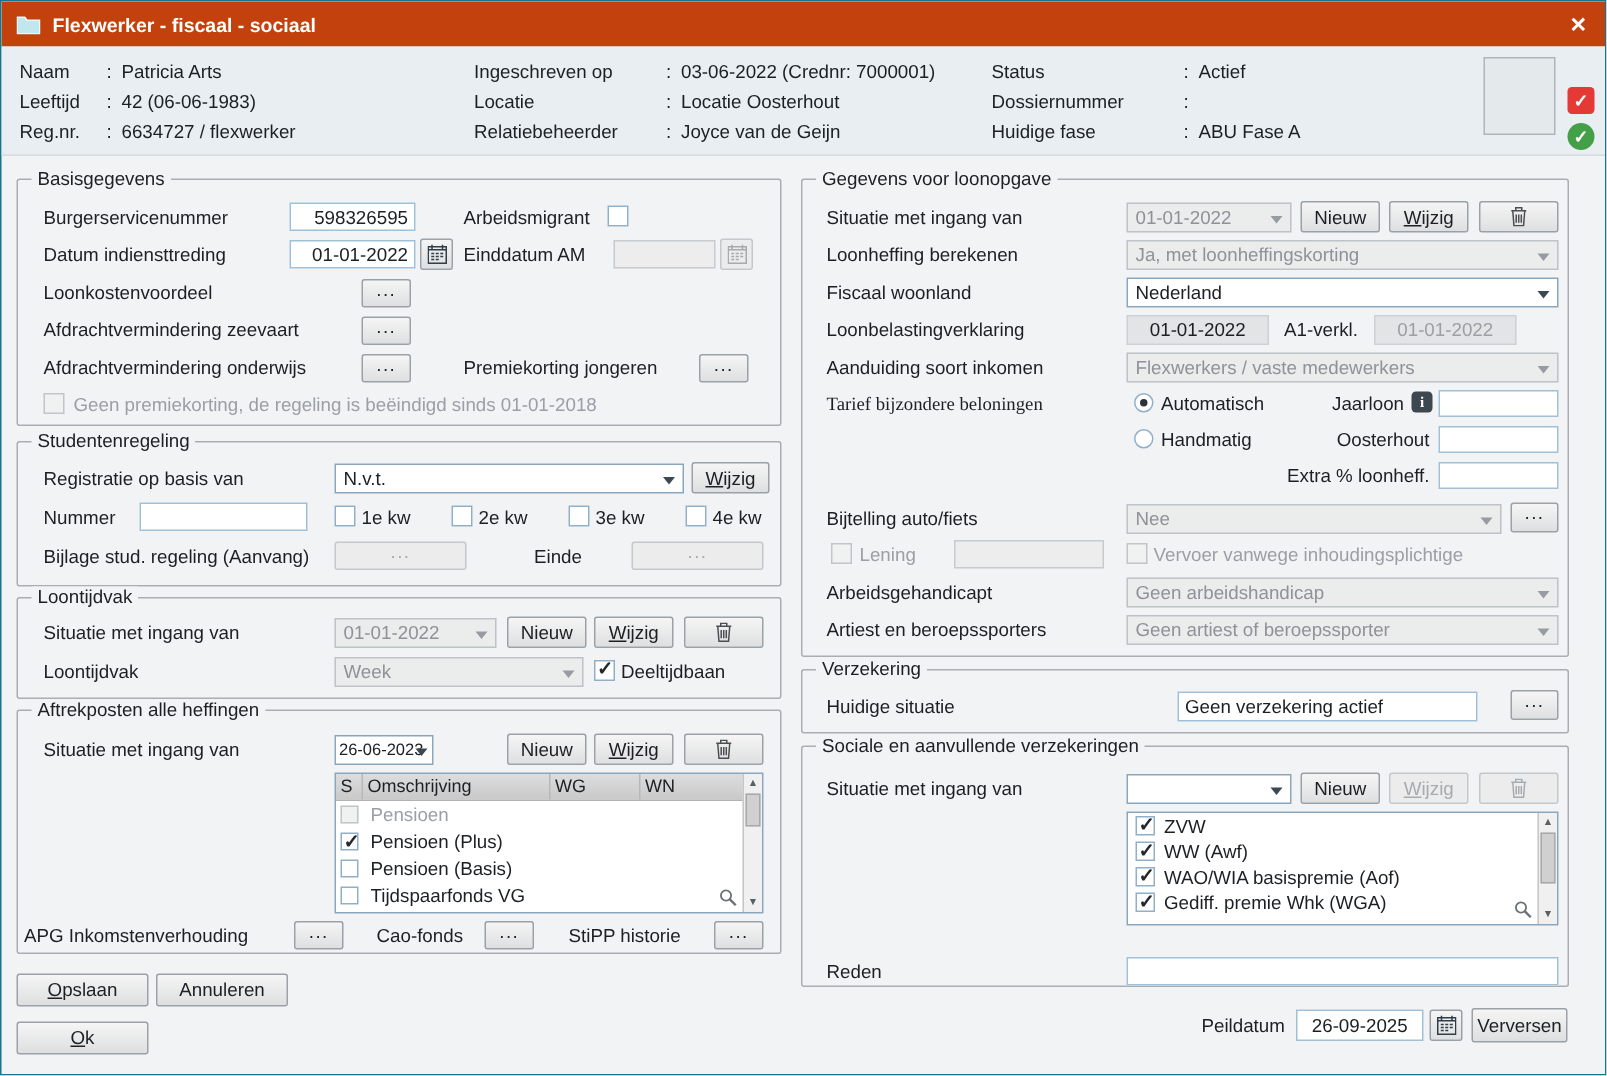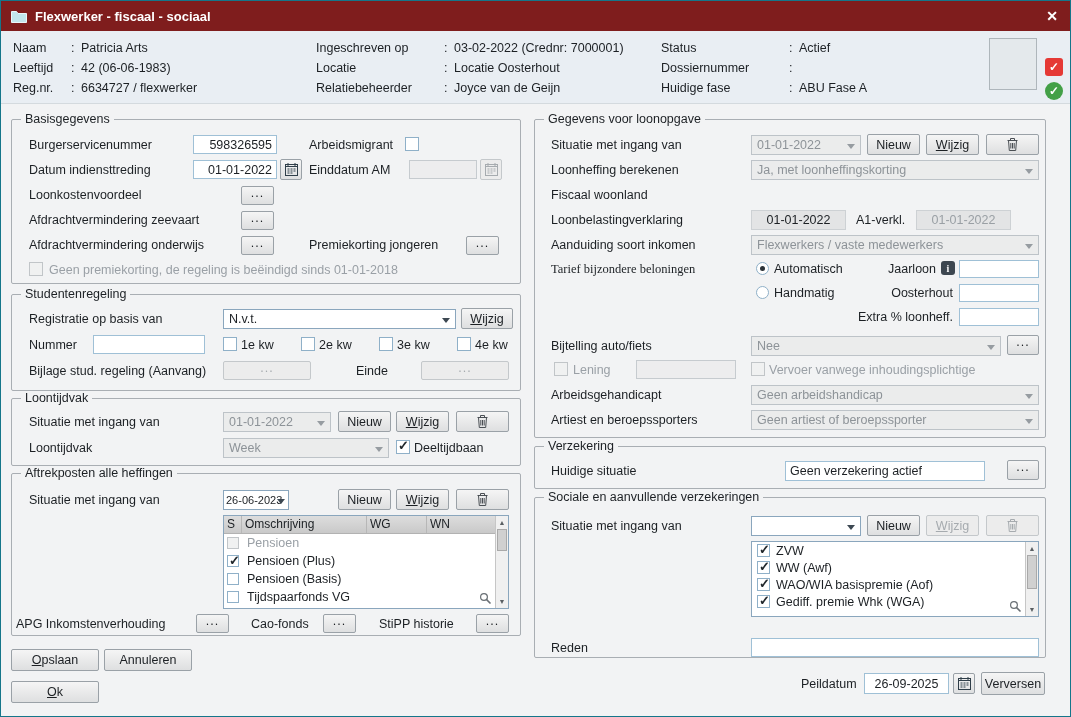--- a/index.html
+++ b/index.html
@@ -1,20 +1,20 @@
 <!DOCTYPE html>
 <html><head>
 <meta charset="utf-8">
 <style>
   * { box-sizing: border-box; margin:0; padding:0; }
   html,body { background:#ffffff; }
   body { font-family:"Liberation Sans", sans-serif; }
   .window { position:relative; width:1071px; height:717px; background:#f2f3f4;
             border:1px solid #15768a; overflow:hidden; font-size:12.5px; color:#1c2024; }
-  .titlebar { position:absolute; left:0; top:0; width:100%; height:30px; background:#7f1d1d;
+  .titlebar { position:absolute; left:0; top:0; width:100%; height:30px; background:#c2410c;
               display:flex; align-items:center; padding:0 10px; }
   .titlebar .title { color:#fff; font-weight:bold; font-size:13px; margin-left:8px; white-space:nowrap; }
   .close { position:absolute; right:12px; top:7px; color:#fff; font-size:14px; font-weight:bold; cursor:pointer; }
   .headerband { position:absolute; left:0; top:30px; width:100%; height:73px; background:#e9eef3;
                 border-bottom:1px solid #d4dade; }
   .lbl { position:absolute; white-space:nowrap; line-height:15px; }
   .muted { color:#9aa0a6; }
   .group { position:absolute; border:1px solid #a9aeb3; border-radius:2px; }
   .group-title { position:absolute; top:-8px; left:9px; background:#f2f3f4; padding:0 4px; white-space:nowrap; line-height:15px; }
   .btn { position:absolute; background:linear-gradient(#f5f5f5,#dedfe0); border:1px solid #9aa1a7; border-radius:2px;
@@ -87,21 +87,21 @@
   <span class="lbl" style="left:80px;top:40px;">Patricia Arts</span>
   <span class="lbl" style="left:12px;top:60px;">Leeftijd</span>
   <span class="lbl" style="left:70px;top:60px;">:</span>
   <span class="lbl" style="left:80px;top:60px;">42 (06-06-1983)</span>
   <span class="lbl" style="left:12px;top:80px;text-align:center;">Reg.nr.</span>
   <span class="lbl" style="left:70px;top:80px;">:</span>
   <span class="lbl" style="left:80px;top:80px;">6634727 / flexwerker</span>
 
   <span class="lbl" style="left:315px;top:40px;">Ingeschreven op</span>
   <span class="lbl" style="left:443px;top:40px;">:</span>
-  <span class="lbl" style="left:453px;top:40px;">03-02-2022 (Crednr: 7000001)</span>
+  <span class="lbl" style="left:453px;top:40px;">03-06-2022 (Crednr: 7000001)</span>
   <span class="lbl" style="left:315px;top:60px;">Locatie</span>
   <span class="lbl" style="left:443px;top:60px;">:</span>
   <span class="lbl" style="left:453px;top:60px;">Locatie Oosterhout</span>
   <span class="lbl" style="left:315px;top:80px;">Relatiebeheerder</span>
   <span class="lbl" style="left:443px;top:80px;">:</span>
   <span class="lbl" style="left:453px;top:80px;">Joyce van de Geijn</span>
 
   <span class="lbl" style="left:660px;top:40px;">Status</span>
   <span class="lbl" style="left:788px;top:40px;">:</span>
   <span class="lbl" style="left:798px;top:40px;">Actief</span>
@@ -293,20 +293,23 @@
         <path d="M0.5 2.5h10M3.5 2.5v-2h4v2M1.5 2.5l0.8 10h6.4l0.8-10M3.8 5v5.5M5.5 5v5.5M7.2 5v5.5" fill="none" stroke="currentColor"></path>
       </svg>
   </div>
 
   <span class="lbl" style="left:550px;top:162px;">Loonheffing berekenen</span>
   <div class="select disabled" style="left:750px;top:159px;width:288px;">
       <span>Ja, met loonheffingskorting</span>
     </div>
 
   <span class="lbl" style="left:550px;top:187px;">Fiscaal woonland</span>
+  <div class="select" style="left:750px;top:184px;width:288px;">
+      <span>Nederland</span>
+    </div>
 
   <span class="lbl" style="left:550px;top:212px;">Loonbelastingverklaring</span>
   <div class="flatfield" style="left:750px;top:209px;width:95px;height:20px;">01-01-2022</div>
   <span class="lbl" style="left:855px;top:212px;">A1-verkl.</span>
   <div class="flatfield disabled" style="left:915px;top:209px;width:95px;height:20px;">01-01-2022</div>
 
   <span class="lbl" style="left:550px;top:237px;">Aanduiding soort inkomen</span>
   <div class="select disabled" style="left:750px;top:234px;width:288px;">
       <span>Flexwerkers / vaste medewerkers</span>
     </div>

